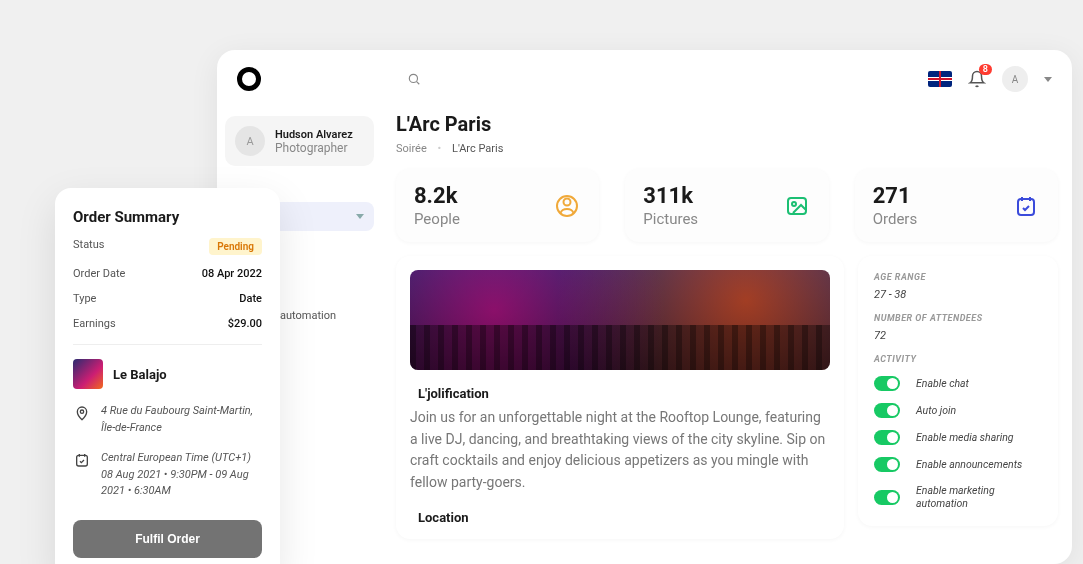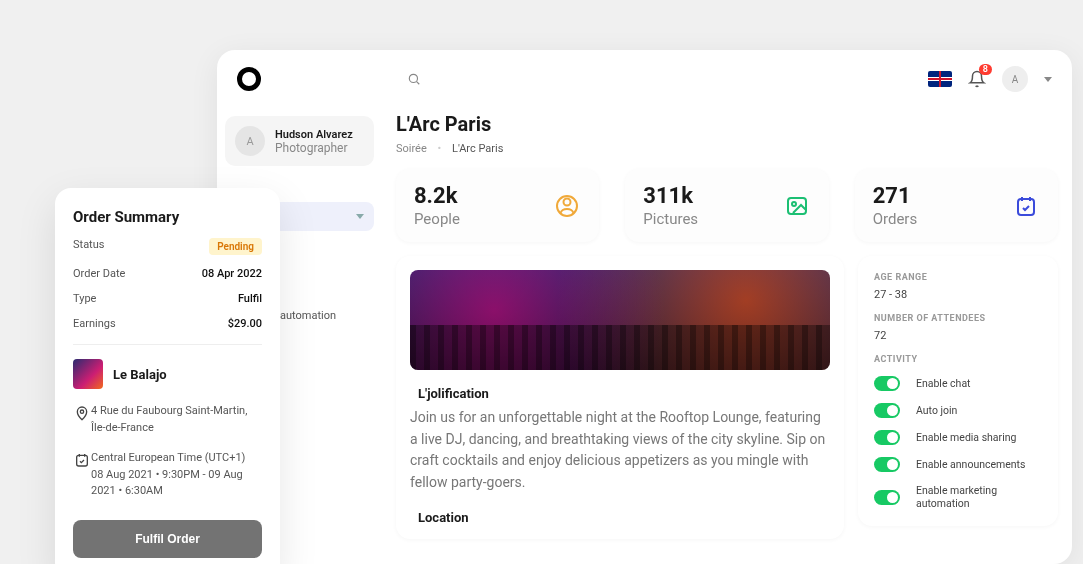--- a/index.html
+++ b/index.html
@@ -176,20 +176,21 @@
   .body-text { font-size:14px; color:#777; line-height:1.55; margin-top:6px; }
   .addr-block { font-size:11px; color:#666; line-height:1.6; margin-top:6px; }
   
   .side-card {
     width:200px;
     background:#fff;
     border-radius:14px;
     box-shadow:0 1px 4px rgba(0,0,0,0.04);
     padding:16px;
     font-size:11px;
+    font-style:italic;
   }
   .meta-label { font-size:9px; letter-spacing:0.5px; color:#999; font-weight:700; text-transform:uppercase; margin-top:12px; }
   .meta-label:first-child { margin-top:0; }
   .meta-val { font-size:11px; color:#444; margin-top:6px; }
   .toggle-row { display:flex; align-items:center; gap:16px; margin-top:12px; }
   .toggle {
     width:26px;height:15px;border-radius:999px;background:#17c964;position:relative;flex:none;
   }
   .toggle::after{
     content:"";position:absolute;width:11px;height:11px;border-radius:50%;background:#fff;top:2px;right:2px;
@@ -216,21 +217,21 @@
     font-size:10px; padding:3px 8px; border-radius:4px; font-weight:600;
   }
   .divider { height:1px; background:#eee; margin:14px 0; }
   .venue-row { display:flex; gap:10px; align-items:center; }
   .venue-thumb {
     width:30px;height:30px;border-radius:4px;
     background:
       linear-gradient(135deg,#2a2b70 0%, #cc1e73 60%, #f26a1b 100%);
   }
   .venue-name { font-size:13px; font-weight:700; }
-  .info-row { display:flex; margin-top:14px; }
+  .info-row { display:flex; gap:10px; margin-top:14px;font-style:italic; }
   .info-row .icn { width:18px; flex:none; padding-top:2px; display:flex; justify-content:center;}
   .info-row .txt { font-size:11px; color:#555; line-height:1.5; }
   .fulfil-btn {
     margin-top:20px; width:100%;
     background:#737373; color:#fff;
     border:none; border-radius:8px;
     padding:12px 0; font-size:12px; font-weight:600;
     cursor:pointer;
   }
   
@@ -390,21 +391,21 @@
   <div class="kv-row">
     <span>Status</span>
     <span class="badge-pending">Pending</span>
   </div>
   <div class="kv-row">
     <span>Order Date</span>
     <span class="v">08 Apr 2022</span>
   </div>
   <div class="kv-row">
     <span>Type</span>
-    <span class="v">Fulfil</span>
+    <span class="v">Date</span>
   </div>
   <div class="kv-row">
     <span>Earnings</span>
     <span class="v">$29.00</span>
   </div>
 
   <div class="divider"></div>
 
   <div class="venue-row">
     <div class="venue-thumb"></div>

